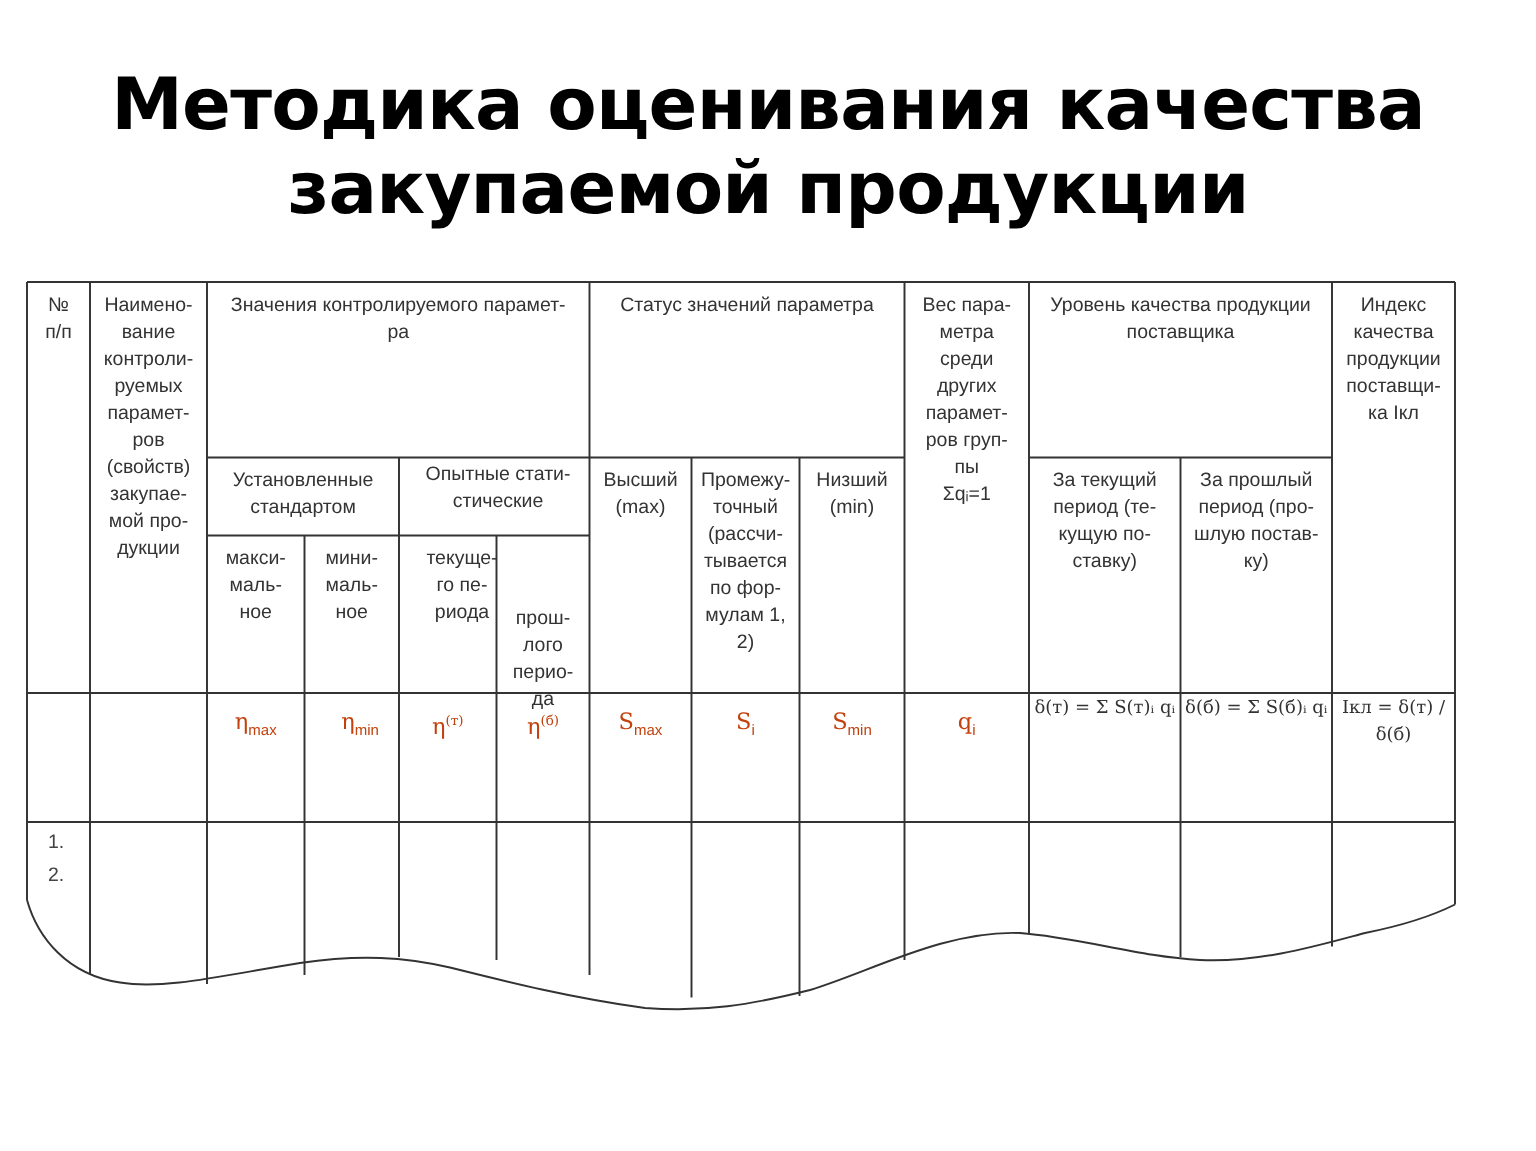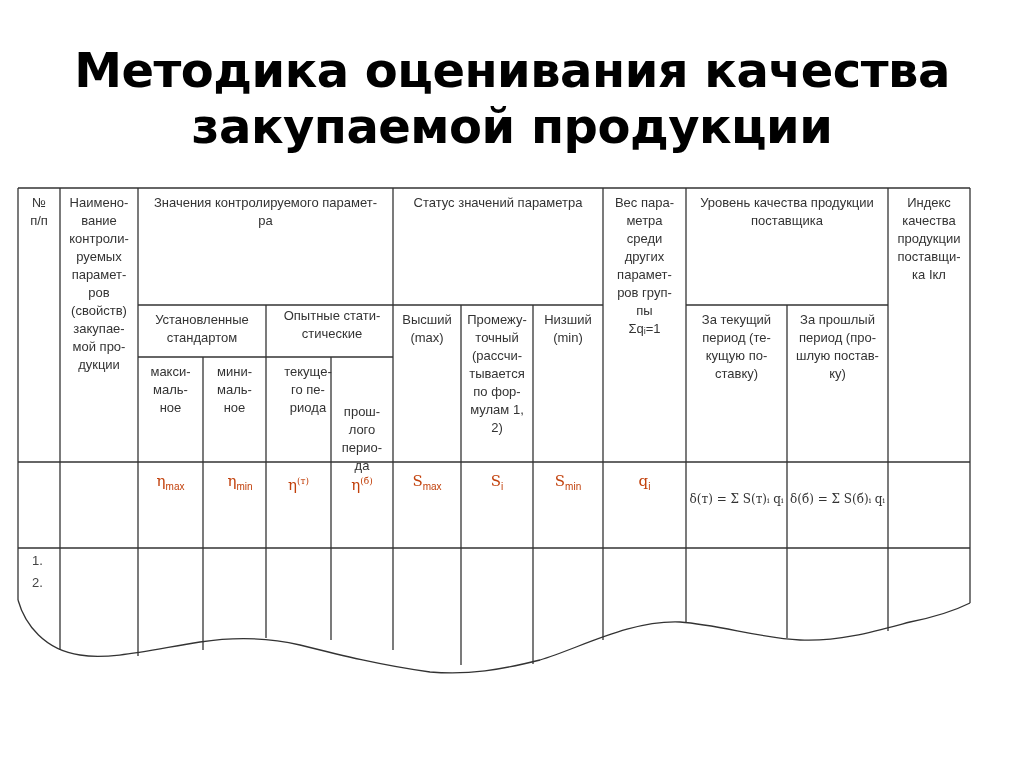--- a/index.html
+++ b/index.html
@@ -13,21 +13,21 @@
   .cell {
     position: absolute; box-sizing: border-box; text-align: center;
     font-size: 13px; line-height: 18px; color: #333;
     display: flex; flex-direction: column; align-items: center; justify-content: flex-start;
     padding-top: 6px;
   }
   .cell span { display: block; white-space: pre-line; }
   .sym { font-family: "DejaVu Serif", serif; font-size: 15px; color: #c2410c; padding-top: 10px; }
   .sym sub { font-size: 10px; font-family: "Liberation Sans", sans-serif; }
   .sym sup { font-size: 9px; }
-  .frm { font-family: "DejaVu Serif", serif; font-size: 12px; color: #333; padding-top: 28px; white-space: nowrap; }
+  .frm { font-family: "DejaVu Serif", serif; font-size: 12px; color: #333; padding-top: 0; white-space: nowrap; }
   .rownum { position: absolute; font-size: 13px; color: #444; }
   svg.grid { position: absolute; left: 0; top: 0; }
 </style>
 </head>
 <body>
 
 <div class="title">Методика оценивания качества закупаемой продукции</div>
 
 <div class="sheet">
   <svg class="grid" width="1024" height="767">
@@ -193,16 +193,19 @@
   </div>
   <div class="cell sym" style="left:603px;top:462px;width:83px;height:86px;">
     <div><span style="display:inline">q</span><sub>i</sub></div>
   </div>
   <div class="cell frm" style="left:686px;top:462px;width:101px;height:86px;">
     <span>δ(т) = Σ S(т)ᵢ qᵢ</span>
   </div>
   <div class="cell frm" style="left:787px;top:462px;width:101px;height:86px;">
     <span>δ(б) = Σ S(б)ᵢ qᵢ</span>
   </div>
+  <div class="cell frm" style="left:888px;top:462px;width:82px;height:86px;">
+    <span>Iкл = δ(т) / δ(б)</span>
+  </div>
 
   <div class="rownum" style="left:32px;top:553px;">1.</div>
   <div class="rownum" style="left:32px;top:575px;">2.</div>
 </div>
 
 </body></html>

